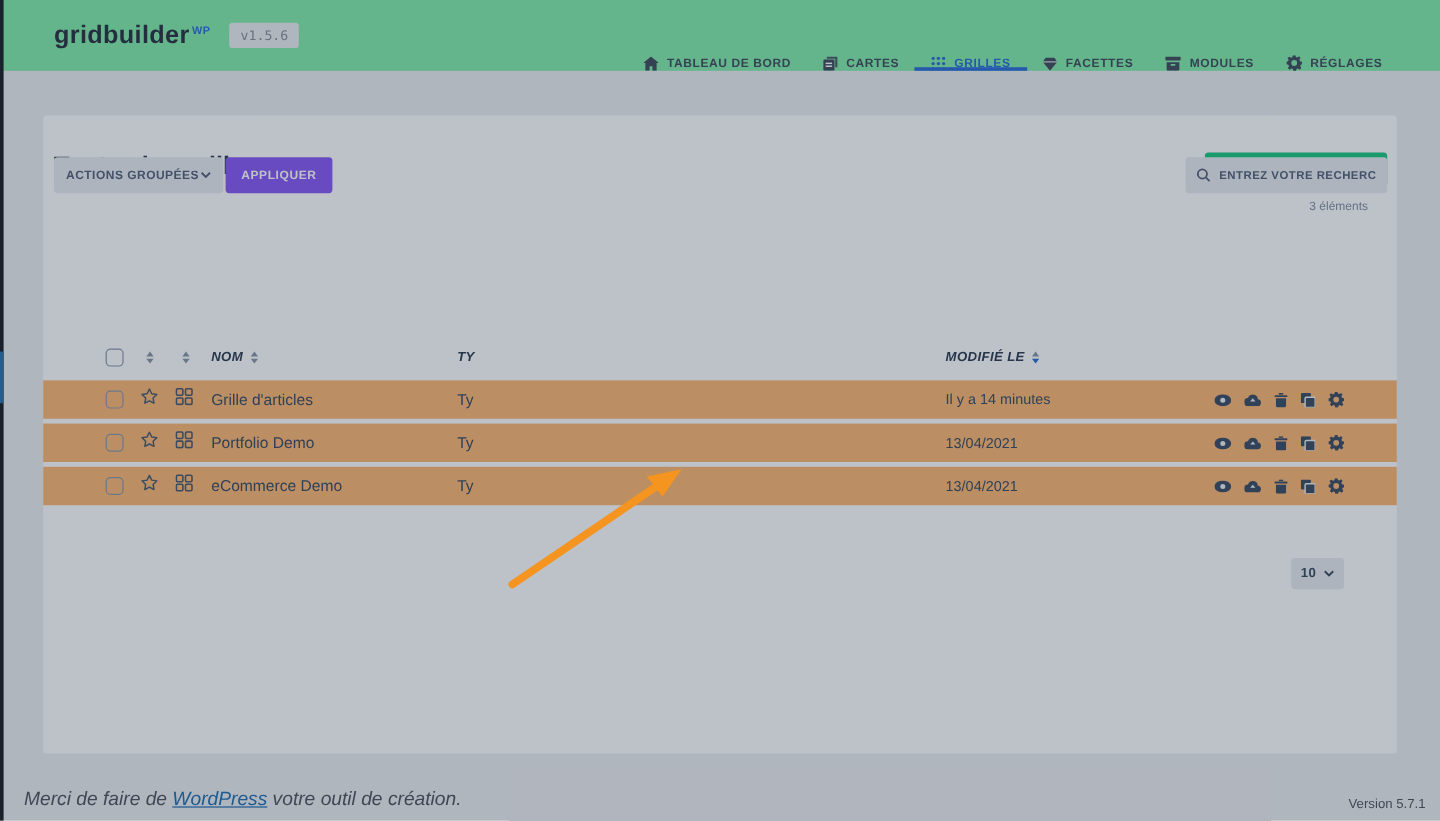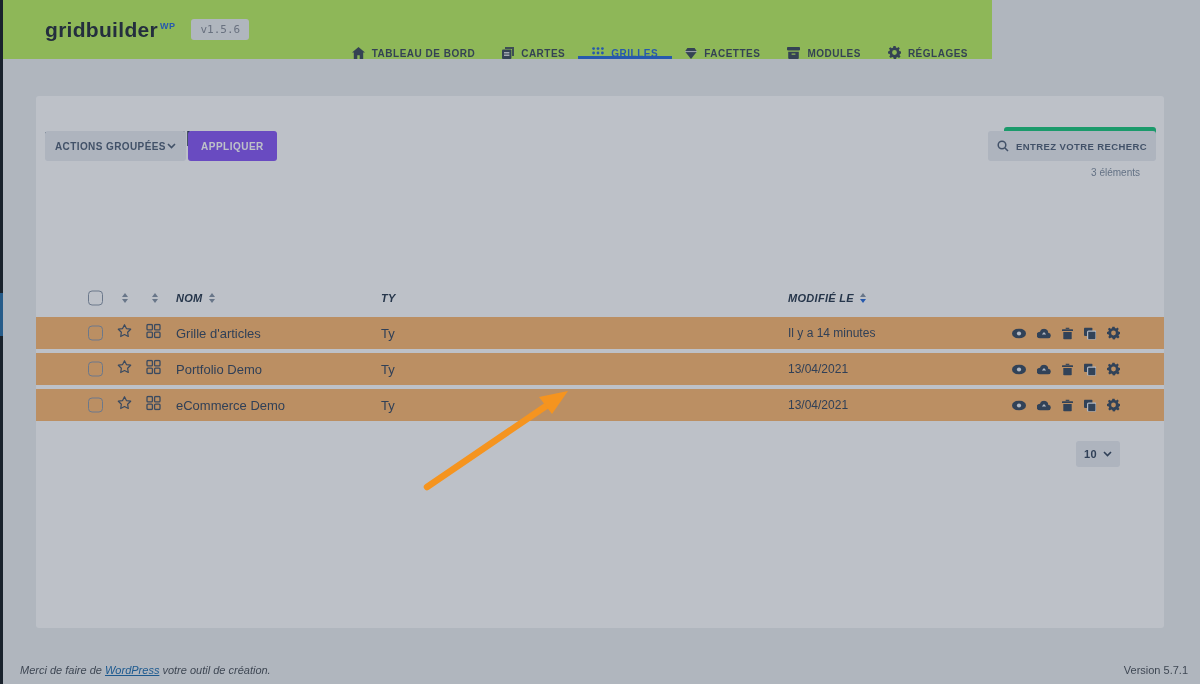--- a/index.html
+++ b/index.html
@@ -5,21 +5,21 @@
   * { margin:0; padding:0; box-sizing:border-box; }
   html,body { width:1200px; height:684px; overflow:hidden; }
   body { font-family:"Liberation Sans", sans-serif; background:#eef0f2; }
   #app { position:relative; width:1200px; height:684px; background:#eef0f2; }
 
   
   .wp-strip { position:absolute; left:0; top:0; width:3px; height:684px; background:#1d2327; z-index:5; }
   .wp-strip-active { position:absolute; left:0; top:293px; width:3px; height:43px; background:#2f73aa; }
 
   
-  .topbar { position:absolute; left:0; top:0; width:992px; height:59px; background:#bef264; display:flex; align-items:center; justify-content:space-between; padding:0 24px 0 45px; z-index:2; }
+  .topbar { position:absolute; left:0; top:0; width:1200px; height:59px; background:#86efac; display:flex; align-items:center; justify-content:space-between; padding:0 48px 0 45px; z-index:2; }
   .brand { display:flex; align-items:center; }
   .logo { font-size:21px; font-weight:800; color:#2b3440; letter-spacing:.3px; }
   .logo sup { color:#2f6fdb; font-size:9px; font-weight:800; letter-spacing:.5px; margin-left:2px; }
   .version-badge { margin-left:16px; background:#eef0f2; color:#8a909a; font-size:11px; font-family:"DejaVu Sans Mono", monospace; padding:4px 9px; border-radius:3px; }
   .nav { display:flex; align-items:center; height:59px; }
   .nav-item { position:relative; display:flex; align-items:flex-end; gap:7px; height:59px; margin-left:27px; cursor:pointer; color:#42505f; font-size:10px; font-weight:700; letter-spacing:.5px; }
   .nav-item svg { fill:#42505f; }
   .nav-item.active { color:#2e6fda; }
   .nav-item.active svg { fill:#2e6fda; }
   .nav-item.active::after { content:""; position:absolute; left:-14px; right:-14px; bottom:0; height:3px; background:#2e6fda; }
@@ -54,24 +54,24 @@
   .c-actions span { display:inline-flex; cursor:pointer; }
 
   .checkbox { width:15px; height:15px; border:1.5px solid #8e9aab; border-radius:4px; background:transparent; cursor:pointer; display:block; }
 
   .sort { display:inline-flex; flex-direction:column; gap:2px; cursor:pointer; }
   .sort i { display:block; width:0; height:0; border-left:3.5px solid transparent; border-right:3.5px solid transparent; }
   .sort .up { border-bottom:4px solid #8a97a8; }
   .sort .down { border-top:4px solid #8a97a8; }
   .sort.active-desc .down { border-top-color:#2e6fda; }
 
-  .pagination { right:44px; top:345px; width:44px; height:26px; padding:0 8px; justify-content:space-between; font-size:11px; color:#3c4d63; }
-
-  
-  .footer-left { position:absolute; left:20px; bottom:8px; font-size:11px; font-style:italic; color:#50575e; }
+  .pagination { right:44px; top:369px; width:44px; height:26px; padding:0 8px; justify-content:space-between; font-size:11px; color:#3c4d63; }
+
+  
+  .footer-left { position:absolute; left:20px; bottom:8px; font-size:16px; font-style:italic; color:#50575e; }
   .footer-left a { color:#2271b1; }
   .footer-right { position:absolute; right:12px; bottom:8px; font-size:11px; color:#50575e; }
 
   
   .overlay { position:absolute; inset:0; background:rgba(18,32,56,0.28); z-index:40; }
   .modal { position:absolute; left:391px; top:253px; width:304px; height:155px; background:#fff; border-radius:3px; box-shadow:0 12px 32px rgba(10,20,40,.25); z-index:50; }
   .modal-title { position:absolute; left:30px; top:23px; font-size:15.5px; font-weight:800; color:#22303e; }
   .modal-msg { position:absolute; left:30px; top:51px; font-size:13.5px; color:#68798b; }
   .btn-cancel { position:absolute; left:99px; top:107px; background:none; border:none; cursor:pointer; font-family:inherit; color:#dd382d; font-size:11px; font-weight:800; letter-spacing:.5px; }
   .btn-confirm { position:absolute; right:29px; top:99px; height:29px; padding:0 14px; background:#1fc97f; color:#fff; font-size:10.5px; border-radius:4px; }

